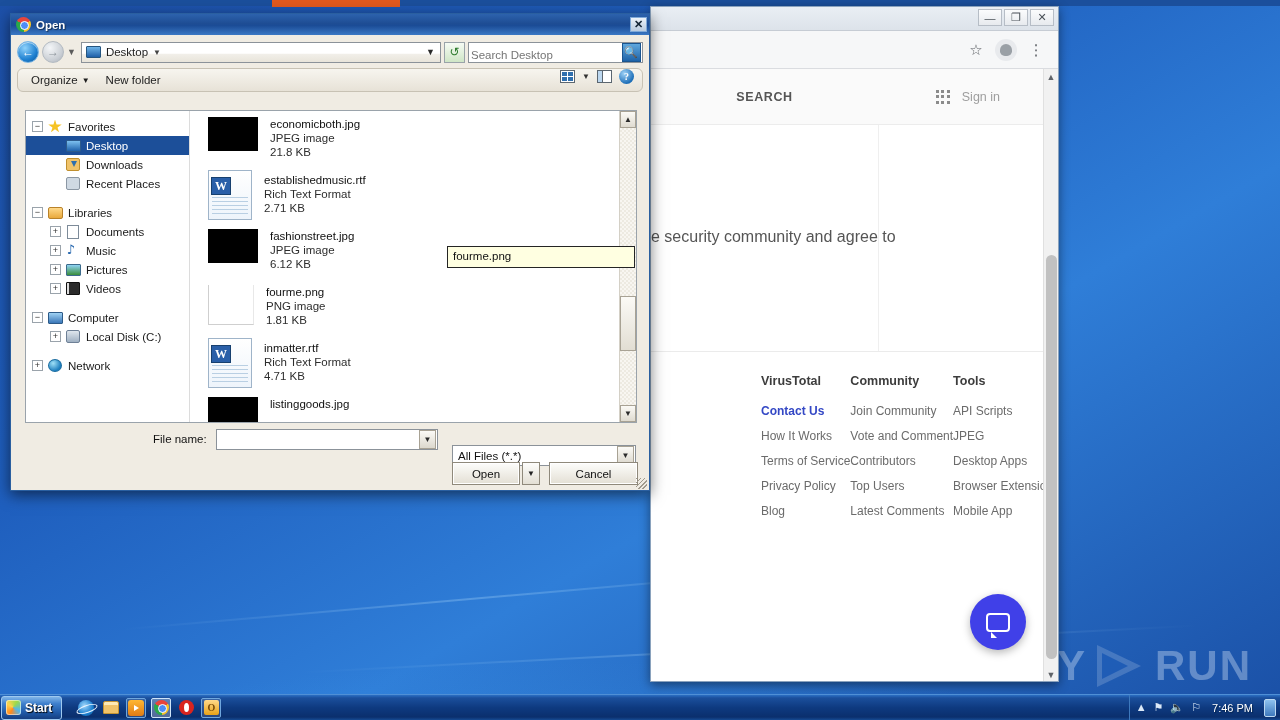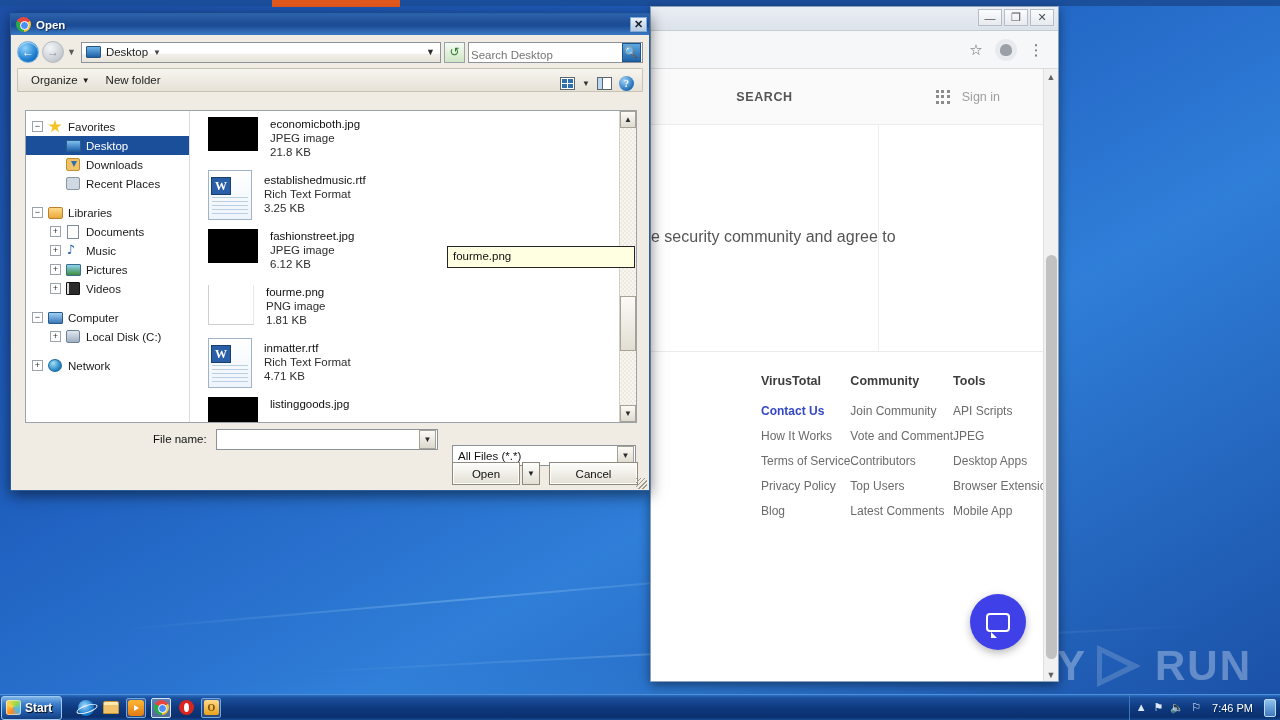--- a/index.html
+++ b/index.html
@@ -196,22 +196,22 @@
     display:flex; align-items:flex-end; padding-left:0;
   }
   #od-search-input { border:0; outline:0; width:138px; font-size:11.5px; color:#2a2a2a;
     background:transparent; font-family:"Liberation Sans",sans-serif; }
   #od-search-btn { width:19px;height:19px; margin-left:auto; margin-right:1px;
     background:linear-gradient(180deg,#5fa7dd,#1e63a8); border:1px solid #1a5590;
     display:flex;align-items:center;justify-content:center; color:#fff;font-size:11px; }
   #od-toolbar {
     height:24px; margin:3px 6px 0 6px;
     background:linear-gradient(180deg,#f7f5ef,#e7e2d7);
-    border:1px solid #c8c2b4; border-radius:1px;
-    display:flex; align-items:flex-end; padding:0 5px;
+    border:1px solid #c8c2b4; border-radius:6px;
+    display:flex; align-items:flex-start; padding:0 5px;
   }
   .tb-item { font-size:11.5px; color:#1d1d1d; display:flex;align-items:center;gap:4px;
     padding:0 8px; height:22px; font-family:"Liberation Sans",sans-serif; }
   .tb-right { margin-left:auto; display:flex; align-items:center; gap:7px; padding-right:3px; }
   .view-ico { width:15px;height:13px;border:1px solid #5b6670;background:#fff;
     display:grid;grid-template-columns:5px 1fr;gap:1px;padding:1px; }
   .view-ico i{background:#2f6fae;display:block;}
   .pane-ico { width:15px;height:13px;border:1px solid #5b6670;background:#fff; display:flex; }
   .pane-ico i{width:5px;background:#bcd7ef;border-right:1px solid #5b6670;display:block;}
   .help-ico { width:15px;height:15px;border-radius:50%;
@@ -569,21 +569,21 @@
                 <div class="f-name">economicboth.jpg</div>
                 <div class="f-type">JPEG image</div>
                 <div class="f-size">21.8 KB</div>
               </div>
             </div>
             <div class="file-row">
               <div class="thumb-rtf"></div>
               <div class="file-meta">
                 <div class="f-name">establishedmusic.rtf</div>
                 <div class="f-type">Rich Text Format</div>
-                <div class="f-size">3.25 KB</div>
+                <div class="f-size">2.71 KB</div>
               </div>
             </div>
             <div class="file-row">
               <div class="file-thumb thumb-black"></div>
               <div class="file-meta">
                 <div class="f-name">fashionstreet.jpg</div>
                 <div class="f-type">JPEG image</div>
                 <div class="f-size">6.12 KB</div>
               </div>
             </div>

